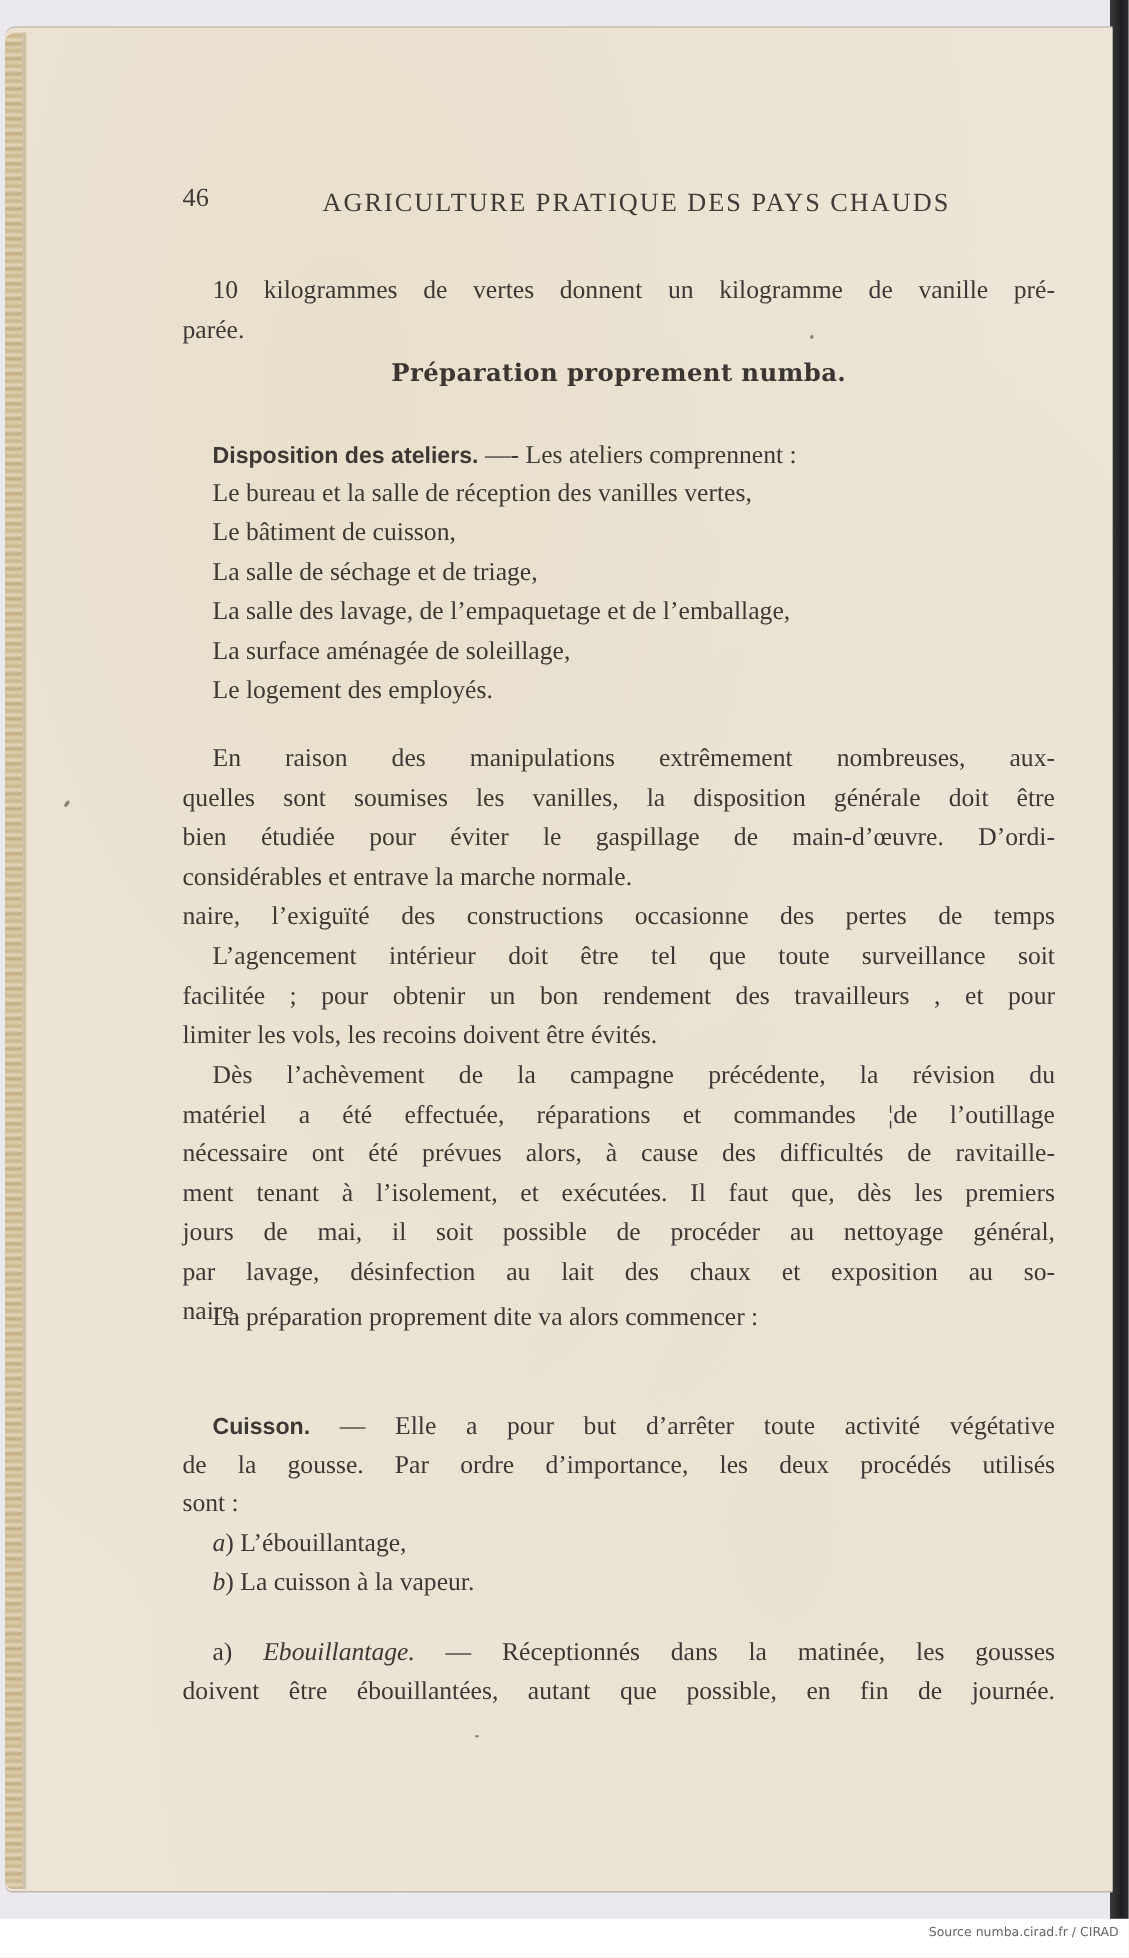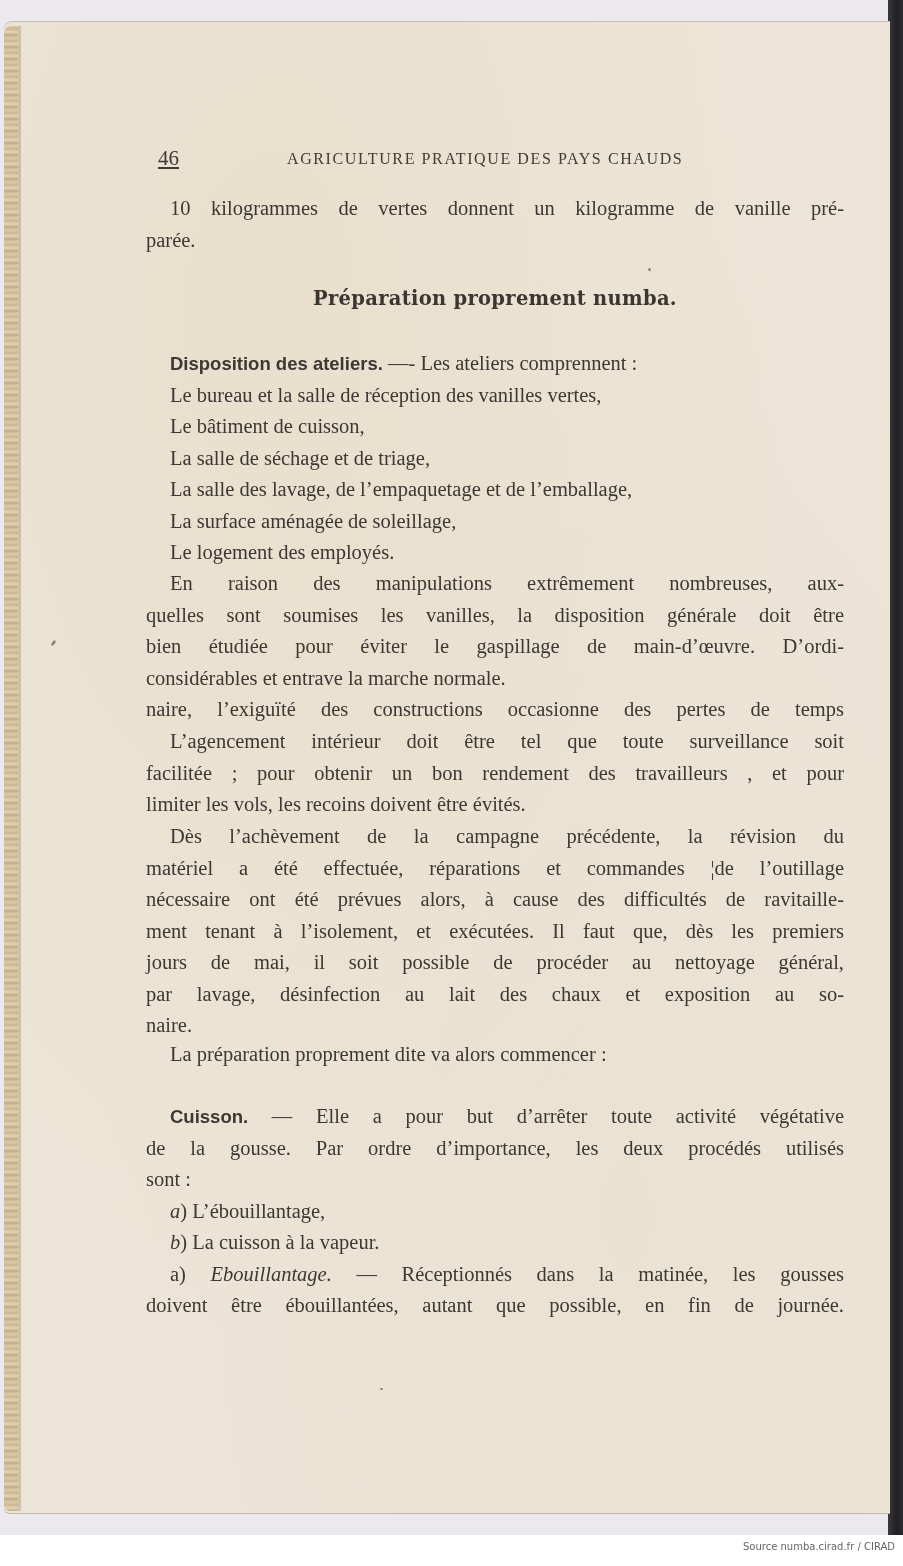--- a/index.html
+++ b/index.html
@@ -67,52 +67,50 @@
   .running-head {
     position: absolute;
     top: 146px;
     left: 146px;
     width: 700px;
     height: 26px;
     color: #3f3b36;
   }
   .page-number {
     position: absolute;
-    left: 12px;
+    left: 0;
     top: 0;
     font-size: 21px;
-    text-decoration: underline;
   }
   .running-title {
     position: absolute;
     left: 112px;
     top: 4px;
-    font-size: 16px;
+    font-size: 21px;
     letter-spacing: 1.6px;
-    margin-left: 29px;
   }
   .text {
     position: absolute;
     left: 146px;
     width: 698px;
     color: #3c3833;
     font-size: 20.5px;
     line-height: 31.5px;
   }
   .line {
     display: block;
     white-space: nowrap;
     height: 31.5px;
   }
   .justify {
     text-align: justify;
     text-align-last: justify;
   }
   .indent { padding-left: 24px; }
-  .indent.justify { padding-left: 24px; }
+  .indent.justify { padding-left: 24px; margin-top: 24px; }
   .heading {
     position: absolute;
     left: 146px;
     width: 698px;
     text-align: center;
     font-weight: bold;
     font-size: 19.5px;
     color: #3a3631;
     font-family: "DejaVu Serif", "Liberation Serif", serif;
     letter-spacing: 0.3px;

